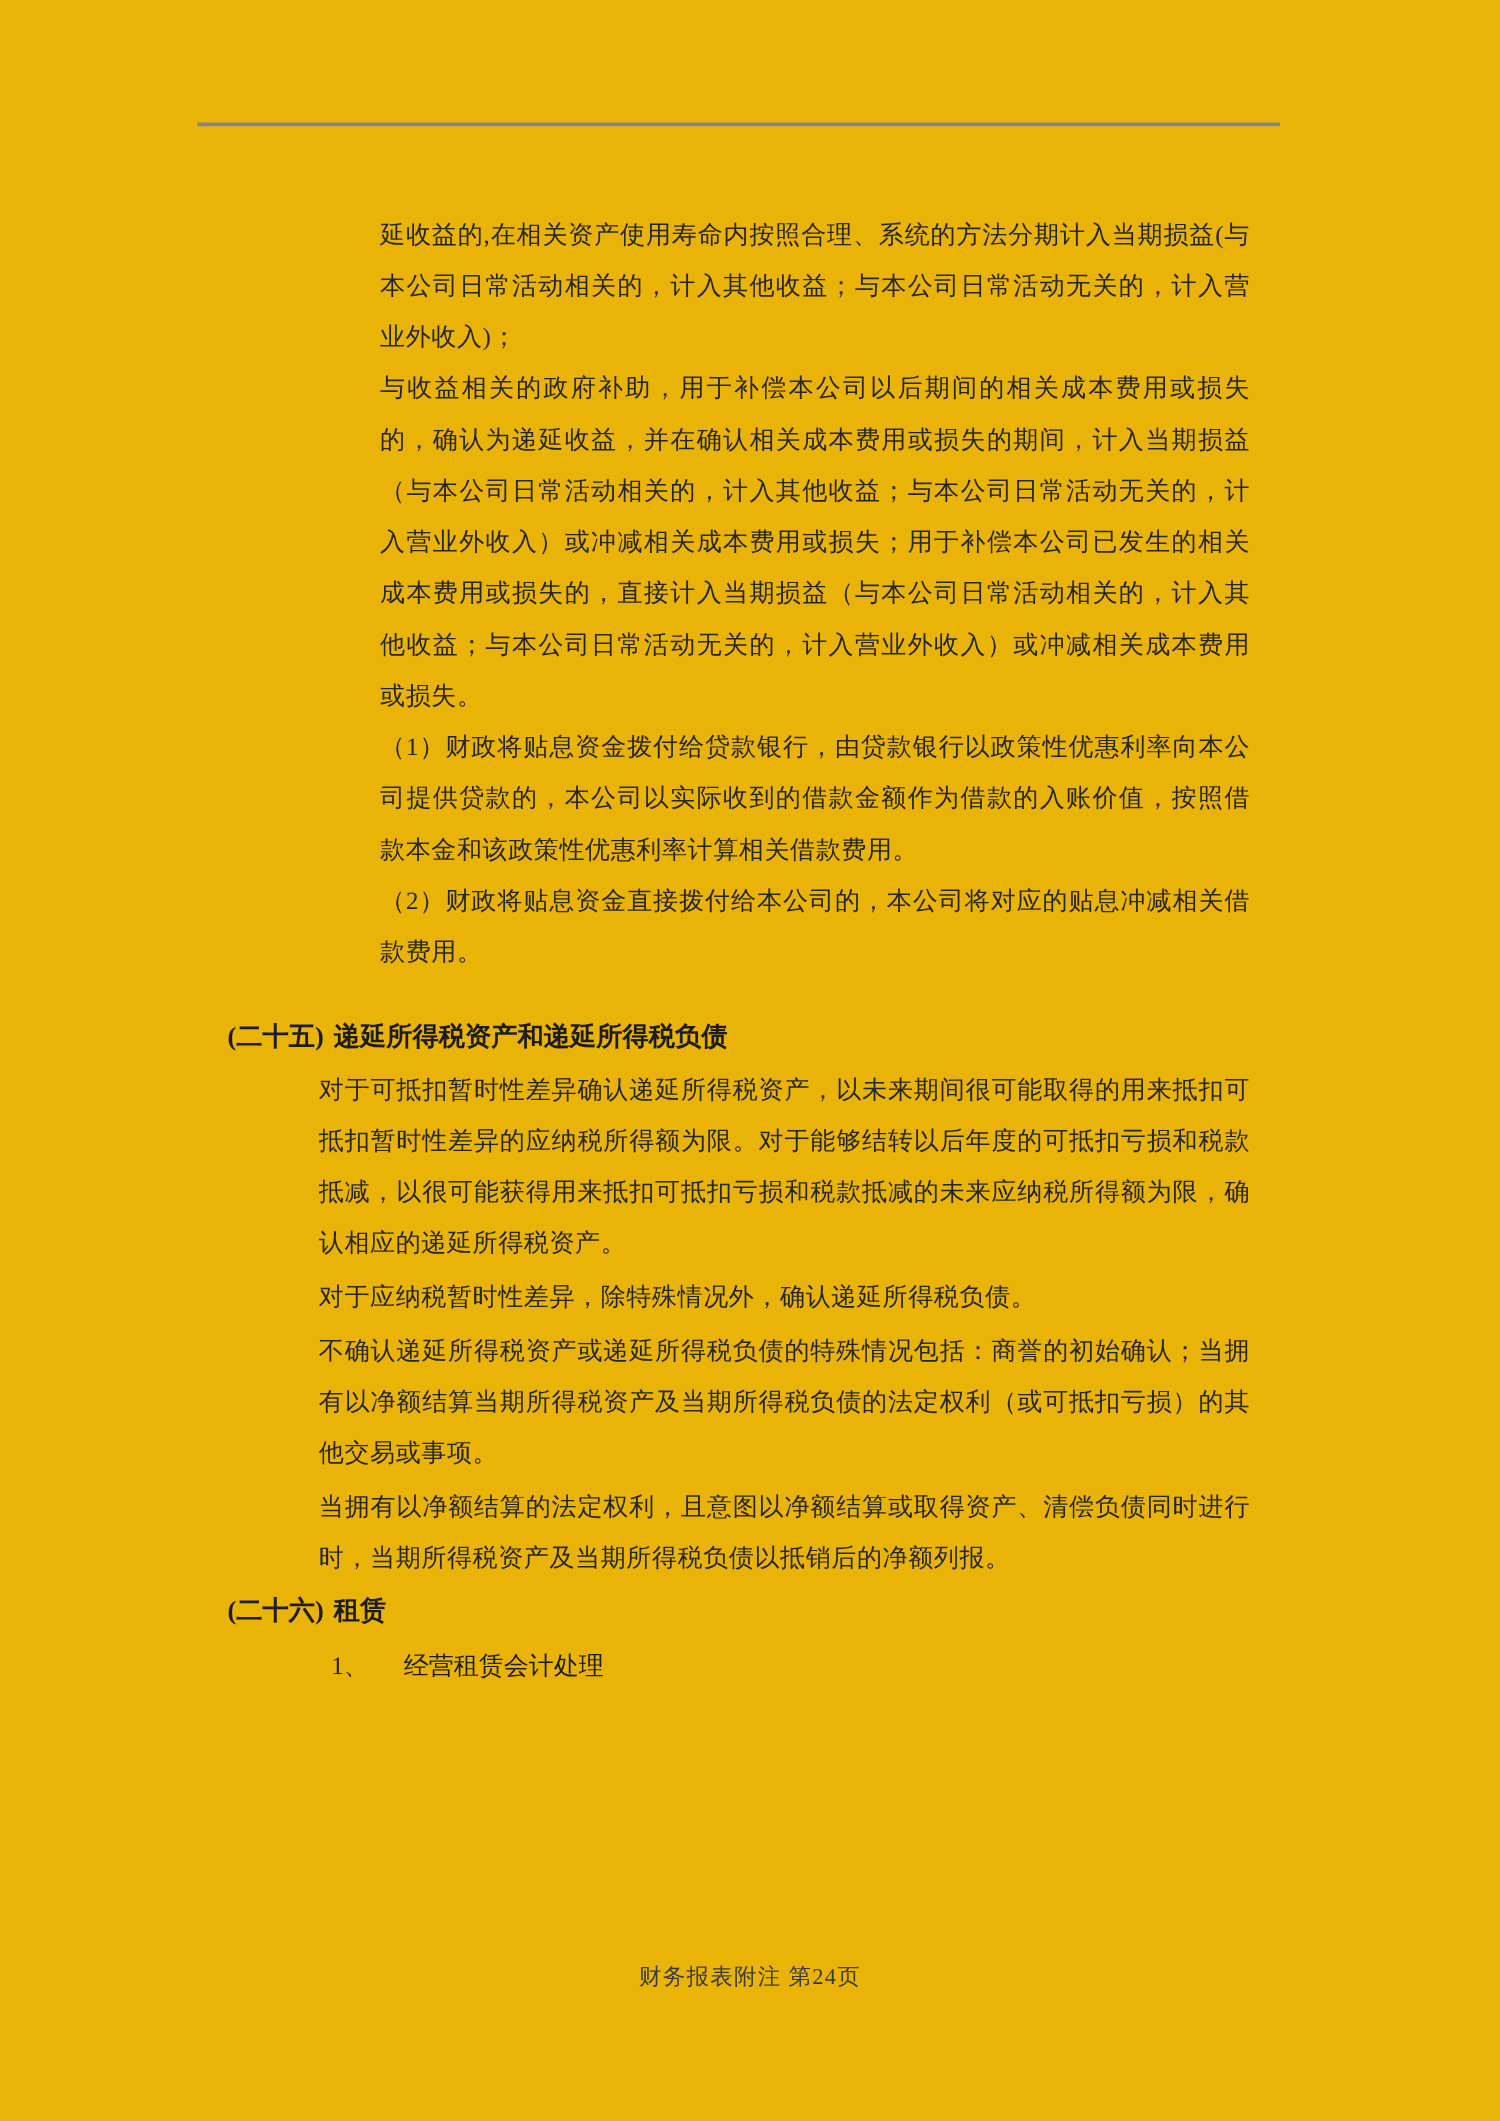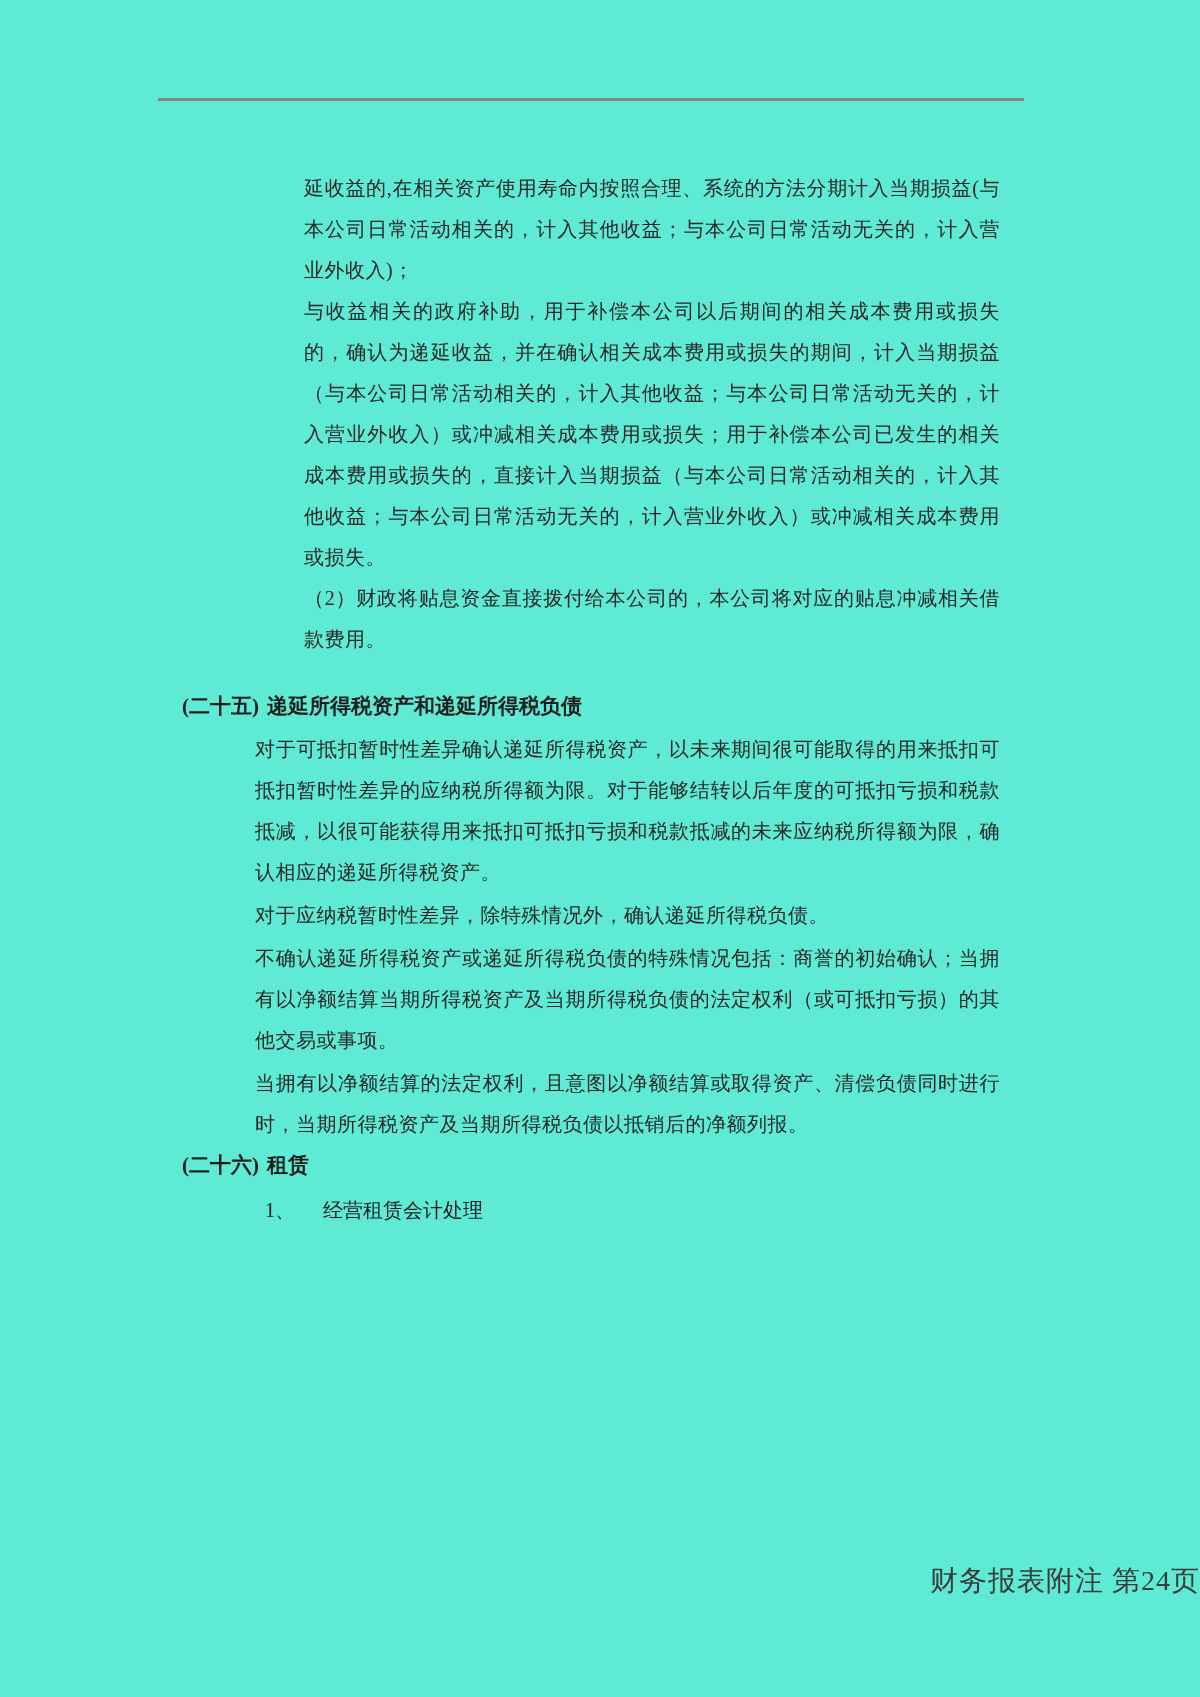--- a/index.html
+++ b/index.html
@@ -5,21 +5,21 @@
   html, body {
     margin: 0;
     padding: 0;
     background: #e9e9e9;
   }
   .page {
     position: relative;
     width: 1200px;
     height: 1697px;
     margin: 0 auto;
-    background: #5eead4;
+    background: #eab308;
     overflow: hidden;
     font-family: "Liberation Serif", "DejaVu Serif", serif;
     color: #262626;
   }
   .top-rule {
     position: absolute;
     top: 98px;
     left: 158px;
     width: 866px;
     height: 3px;
@@ -68,38 +68,39 @@
   }
   .sub-item .sub-num {
     display: inline-block;
     min-width: 58px;
   }
   .page-footer {
     position: absolute;
     top: 1566px;
     left: 0;
     right: 0;
-    text-align: right;
-    font-size: 28px;
+    text-align: center;
+    font-size: 18px;
     line-height: 30px;
     color: #3a3a3a;
     letter-spacing: 1px;
   }
 </style>
 </head>
 <body>
 
 <div class="page">
 
   <div class="top-rule"></div>
 
   <div class="body-flow">
 
     <p class="para first">延收益的,在相关资产使用寿命内按照合理、系统的方法分期计入当期损益(与本公司日常活动相关的，计入其他收益；与本公司日常活动无关的，计入营业外收入)；</p>
     <p class="para">与收益相关的政府补助，用于补偿本公司以后期间的相关成本费用或损失的，确认为递延收益，并在确认相关成本费用或损失的期间，计入当期损益（与本公司日常活动相关的，计入其他收益；与本公司日常活动无关的，计入营业外收入）或冲减相关成本费用或损失；用于补偿本公司已发生的相关成本费用或损失的，直接计入当期损益（与本公司日常活动相关的，计入其他收益；与本公司日常活动无关的，计入营业外收入）或冲减相关成本费用或损失。</p>
+    <p class="para">（1）财政将贴息资金拨付给贷款银行，由贷款银行以政策性优惠利率向本公司提供贷款的，本公司以实际收到的借款金额作为借款的入账价值，按照借款本金和该政策性优惠利率计算相关借款费用。</p>
     <p class="para">（2）财政将贴息资金直接拨付给本公司的，本公司将对应的贴息冲减相关借款费用。</p>
 
     <h2 class="sec-heading h25">
       <span>(二十五)</span><span class="ht">递延所得税资产和递延所得税负债</span>
     </h2>
 
     <p class="para pb">对于可抵扣暂时性差异确认递延所得税资产，以未来期间很可能取得的用来抵扣可抵扣暂时性差异的应纳税所得额为限。对于能够结转以后年度的可抵扣亏损和税款抵减，以很可能获得用来抵扣可抵扣亏损和税款抵减的未来应纳税所得额为限，确认相应的递延所得税资产。</p>
     <p class="para pb">对于应纳税暂时性差异，除特殊情况外，确认递延所得税负债。</p>
     <p class="para pb">不确认递延所得税资产或递延所得税负债的特殊情况包括：商誉的初始确认；当拥有以净额结算当期所得税资产及当期所得税负债的法定权利（或可抵扣亏损）的其他交易或事项。</p>
     <p class="para pb">当拥有以净额结算的法定权利，且意图以净额结算或取得资产、清偿负债同时进行时，当期所得税资产及当期所得税负债以抵销后的净额列报。</p>

